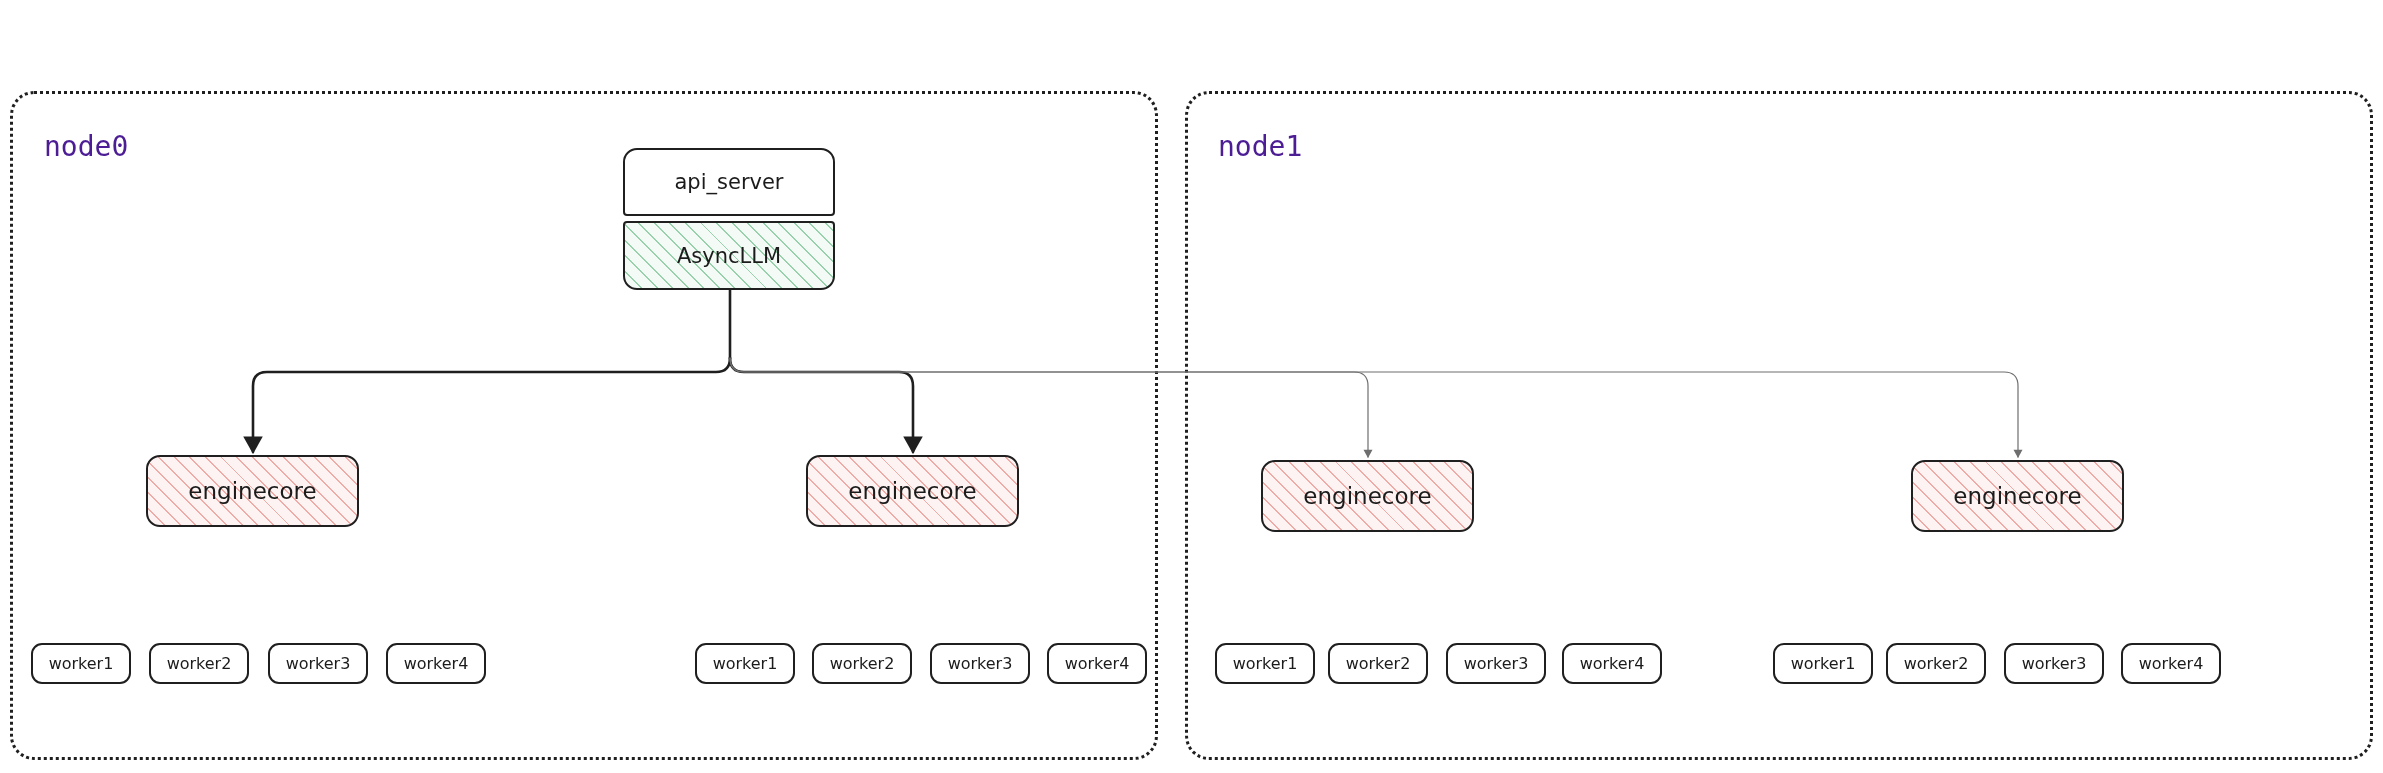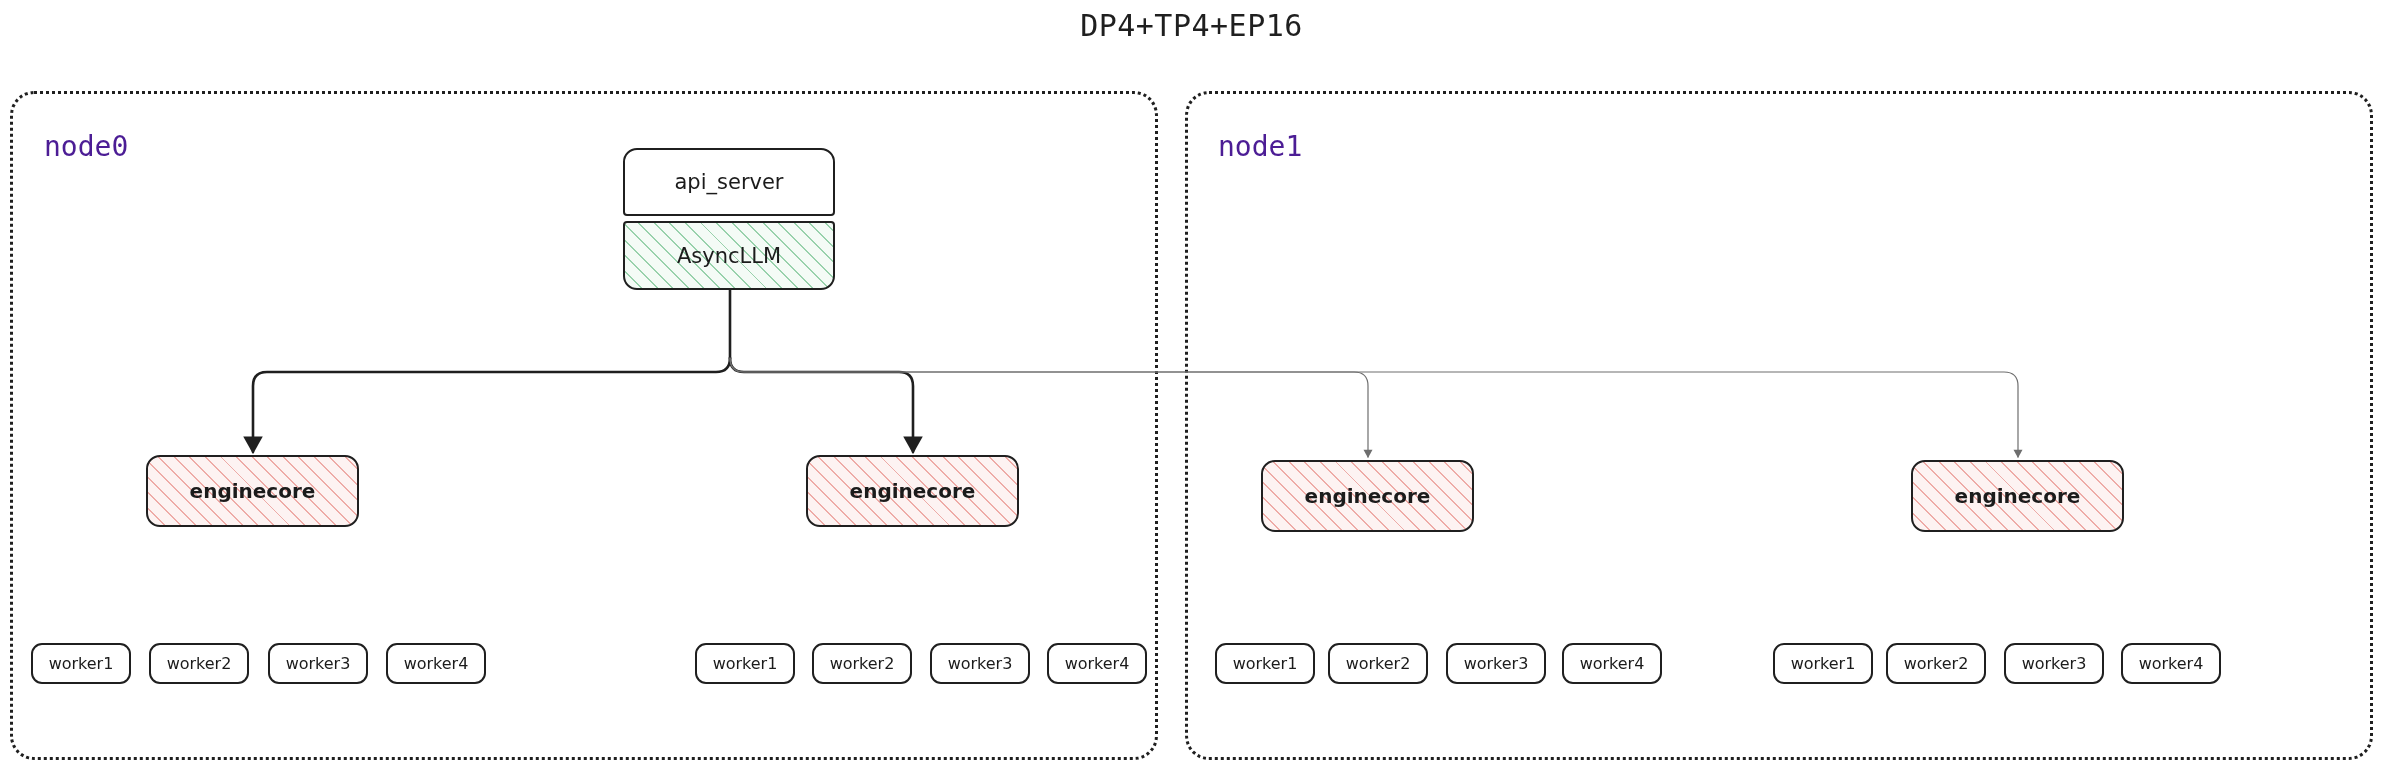--- a/index.html
+++ b/index.html
@@ -80,37 +80,36 @@
   }
   .box-stack-top {
     border-bottom-left-radius: 4px;
     border-bottom-right-radius: 4px;
   }
   .box-stack-bottom {
     border-top-left-radius: 4px;
     border-top-right-radius: 4px;
   }
   .label-md { font-size: 21px; }
-  .label-sm { font-size: 20px; font-weight: bold; }
+  .label-sm { font-size: 23px; }
   .label-xs { font-size: 16px; }
   #edge-layer {
     position: absolute;
     left: 0;
     top: 0;
     width: 2383px;
     height: 773px;
     pointer-events: none;
   }
 </style>
 </head>
 <body>
 
 <div id="canvas">
 
-  <div id="diagram-title">DP4+TP4+EP16</div>
 
   <div class="node-container" id="frame-node0" style="left: 10px; top: 91px; width: 1148px; height: 669px;"></div>
   <div class="node-label" id="label-node0" style="left: 44px; top: 130px;">node0</div>
 
   <div class="node-container" id="frame-node1" style="left: 1185px; top: 91px; width: 1188px; height: 669px;"></div>
   <div class="node-label" id="label-node1" style="left: 1218px; top: 130px; text-align: center;">node1</div>
 
   <svg id="edge-layer" viewBox="0 0 2383 773" xmlns="http://www.w3.org/2000/svg">
     <defs>
       <marker id="arrow-strong" viewBox="0 0 12 12" refX="9" refY="6" markerWidth="9" markerHeight="9" orient="auto-start-reverse">

